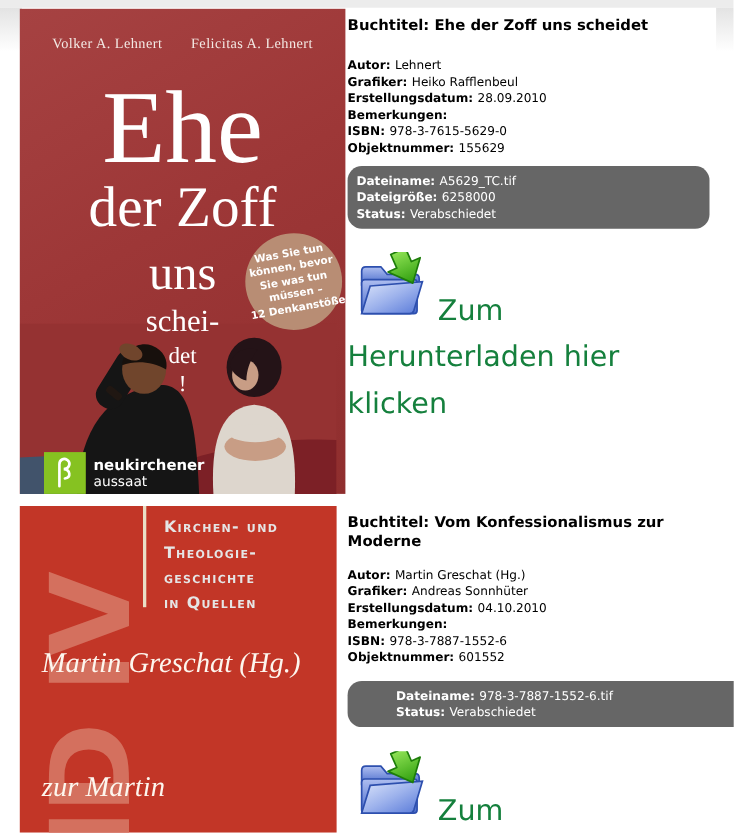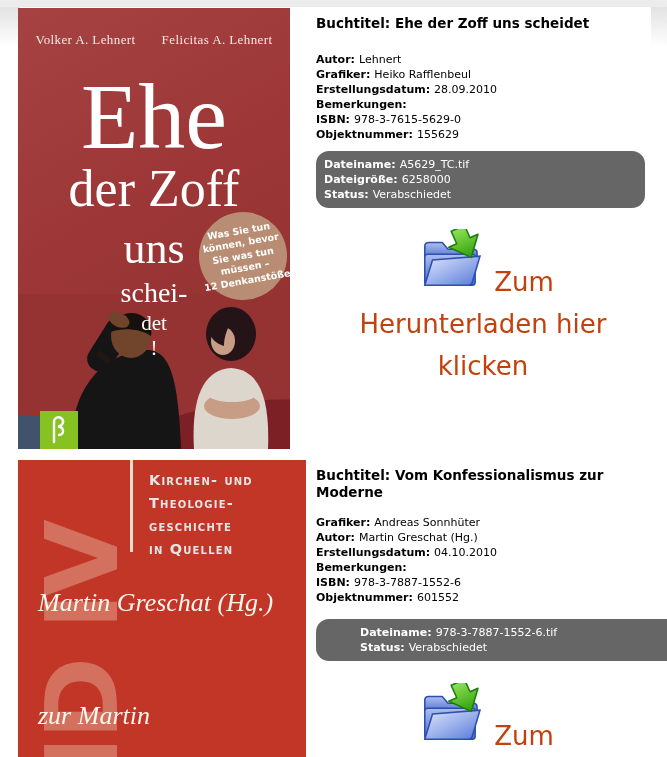--- a/index.html
+++ b/index.html
@@ -9,21 +9,21 @@
     font-family:"DejaVu Sans","Liberation Sans",sans-serif;
   }
   
   .top-strip{position:absolute;left:0;top:0;width:667px;height:7px;background:#ececec;}
   .corner{position:absolute;top:7px;width:20px;height:40px;background:linear-gradient(#e3e3e3,#ffffff);}
   .corner.left{left:0;}
   .corner.right{right:0;width:16px;}
 
   
   .cover1{
-    position:absolute;left:18px;top:8px;width:272px;height:441px;overflow:hidden;
+    position:absolute;left:18px;top:8px;width:296px;height:441px;overflow:hidden;
     background:linear-gradient(150deg,#a64242 0%,#9d3737 45%,#8f2e2e 100%);
     color:#fff;font-family:"Liberation Serif","DejaVu Serif",serif;
   }
   .c1-authors{margin-top:24px;text-align:center;font-size:13px;letter-spacing:.4px;color:#f3e9e4;}
   .c1-authors span{margin:0 13px;}
   .c1-titles{position:relative;z-index:2;text-align:center;line-height:1;}
   .c1-ehe{font-size:94px;margin-top:26px;line-height:.9;}
   .c1-derzoff{font-size:52px;margin-top:4px;}
   .c1-uns{font-size:44px;margin-top:12px;}
   .c1-schei{font-size:28px;margin-top:8px;}
@@ -71,21 +71,21 @@
   .d1{top:8px;}
   .d2{top:460px;}
   .entry-title{font-size:13.5px;font-weight:bold;line-height:17px;margin-top:7px;}
   .fields{margin-top:20px;}
   .d2 .fields{margin-top:14px;}
   .field{font-size:11px;line-height:15px;}
   .fl{font-weight:bold;margin-right:4px;}
   .filebox{margin-top:9px;background:#666666;color:#fff;width:313px;padding:6px 8px;border-radius:13px;}
   .d2 .filebox{margin-top:14px;padding-left:44px;}
   .filebox .field{color:#fff;}
-  .download{margin-top:21px;font-size:26px;line-height:42px;color:#c2410c;text-decoration:none;display:block;cursor:pointer;text-align:center;}
+  .download{margin-top:21px;font-size:26px;line-height:42px;color:#15803d;text-decoration:none;display:block;cursor:pointer;}
   .d2 .download{margin-top:22px;}
   .dl-icon{display:inline-block;margin:0 12px 0 4px;}
 </style>
 </head>
 <body>
 
 <svg width="0" height="0" style="position:absolute" aria-hidden="true">
   <defs>
     <linearGradient id="gFolderBack" x1="0" y1="0" x2="0" y2="1">
       <stop offset="0" stop-color="#aebef0"></stop>
@@ -143,20 +143,24 @@
     <path d="M176 155 C173 102 186 76 213 74 C241 76 252 102 250 155 Z" fill="#ddd6cd"></path>
     <ellipse cx="214" cy="112" rx="28" ry="13" fill="#c89d85"></ellipse>
     <ellipse cx="214" cy="100" rx="24" ry="8" fill="#ddd6cd"></ellipse>
   </svg>
   <div class="logo">
     <div class="logo-square">
       <svg viewBox="0 0 38 38" width="38" height="38">
         <path d="M14 31 V11 C14 7 18 5 21 7 C25 10 23 15 18 15.5 C24 16 25 23 19 24" fill="none" stroke="#ffffff" stroke-width="2.4" stroke-linecap="round"></path>
       </svg>
     </div>
+    <div class="logo-text">
+      <div class="l1">neukirchener</div>
+      <div class="l2">aussaat</div>
+    </div>
   </div>
 </div>
 
 <div class="details d1">
   <div class="entry-title">Buchtitel: Ehe der Zoff uns scheidet</div>
   <div class="fields">
     <div class="field"><span class="fl">Autor:</span><span class="fv">Lehnert</span></div>
     <div class="field"><span class="fl">Grafiker:</span><span class="fv">Heiko Rafflenbeul</span></div>
     <div class="field"><span class="fl">Erstellungsdatum:</span><span class="fv">28.09.2010</span></div>
     <div class="field"><span class="fl">Bemerkungen:</span><span class="fv"></span></div>
@@ -189,22 +193,22 @@
     <div>geschichte</div>
     <div>in Quellen</div>
   </div>
   <div class="c2-editor">Martin Greschat (Hg.)</div>
   <div class="c2-t2">zur Martin</div>
 </div>
 
 <div class="details d2">
   <div class="entry-title">Buchtitel: Vom Konfessionalismus zur Moderne</div>
   <div class="fields">
+    <div class="field"><span class="fl">Autor:</span><span class="fv">Martin Greschat (Hg.)</span></div>
     <div class="field"><span class="fl">Grafiker:</span><span class="fv">Andreas Sonnhüter</span></div>
-    <div class="field"><span class="fl">Autor:</span><span class="fv">Martin Greschat (Hg.)</span></div>
     <div class="field"><span class="fl">Erstellungsdatum:</span><span class="fv">04.10.2010</span></div>
     <div class="field"><span class="fl">Bemerkungen:</span><span class="fv"></span></div>
     <div class="field"><span class="fl">ISBN:</span><span class="fv">978-3-7887-1552-6</span></div>
     <div class="field"><span class="fl">Objektnummer:</span><span class="fv">601552</span></div>
   </div>
   <div class="filebox">
     <div class="field"><span class="fl">Dateiname:</span><span class="fv">978-3-7887-1552-6.tif</span></div>
     <div class="field"><span class="fl">Status:</span><span class="fv">Verabschiedet</span></div>
   </div>
   <a class="download">

